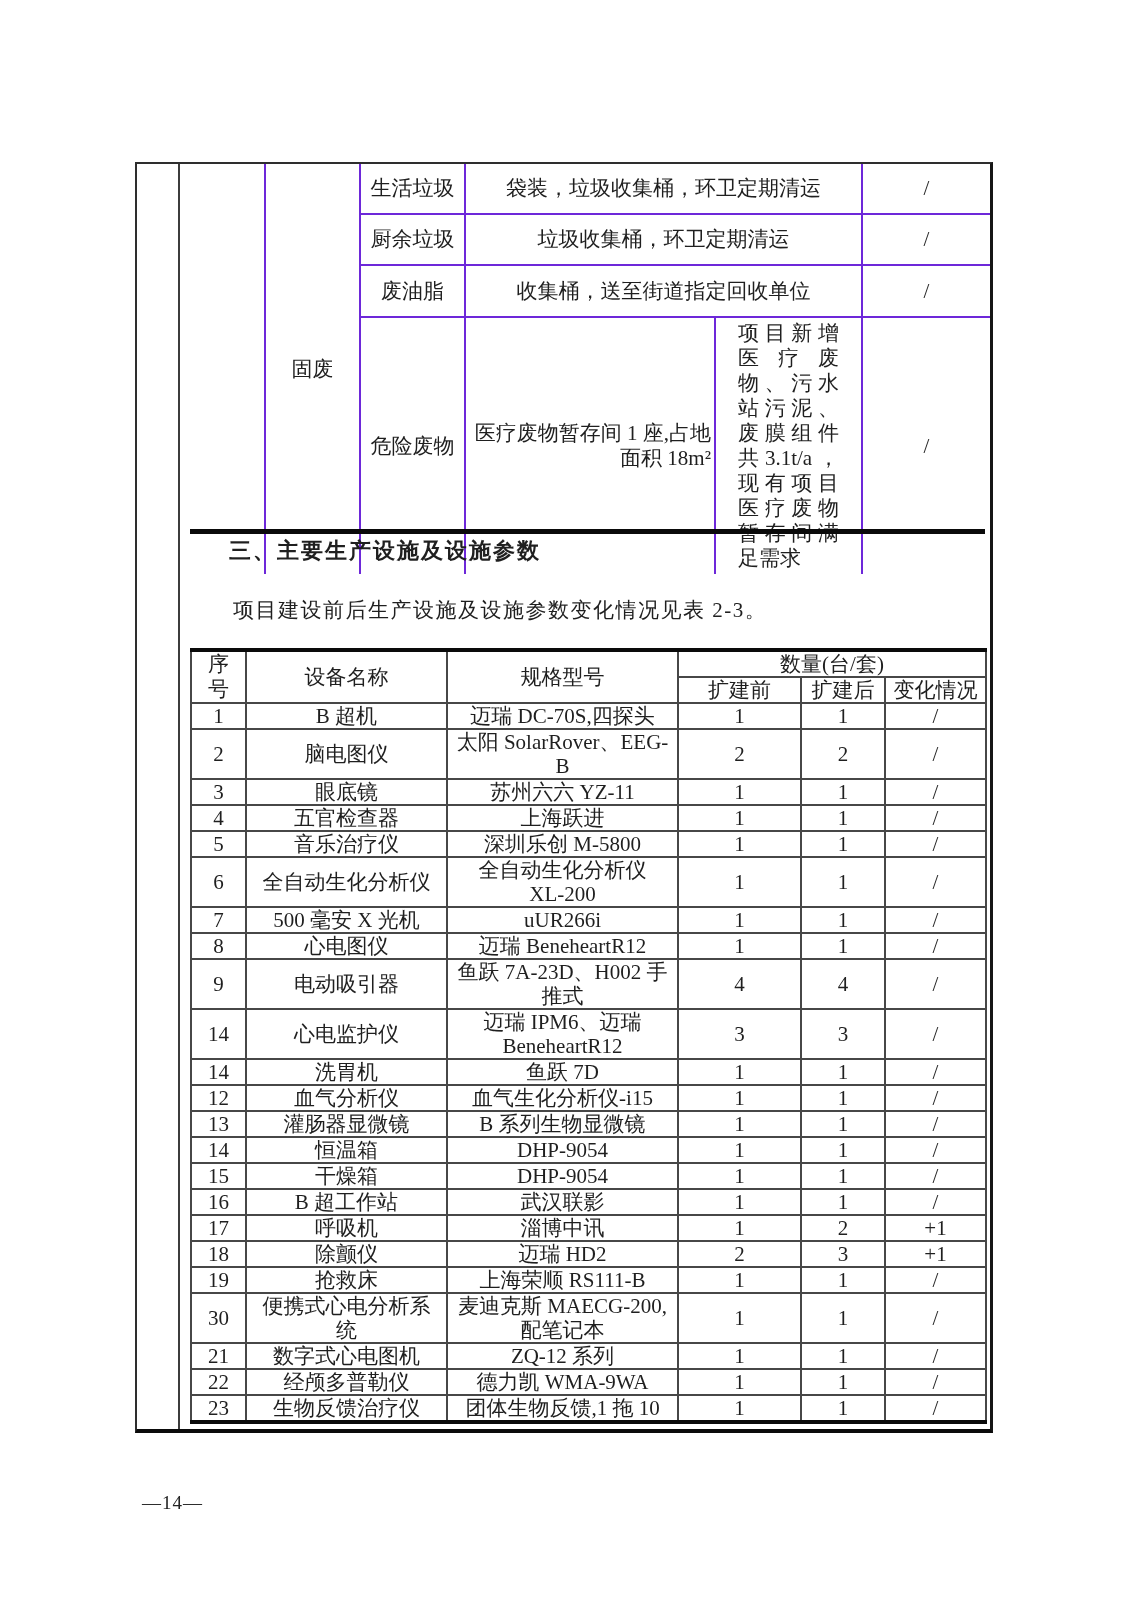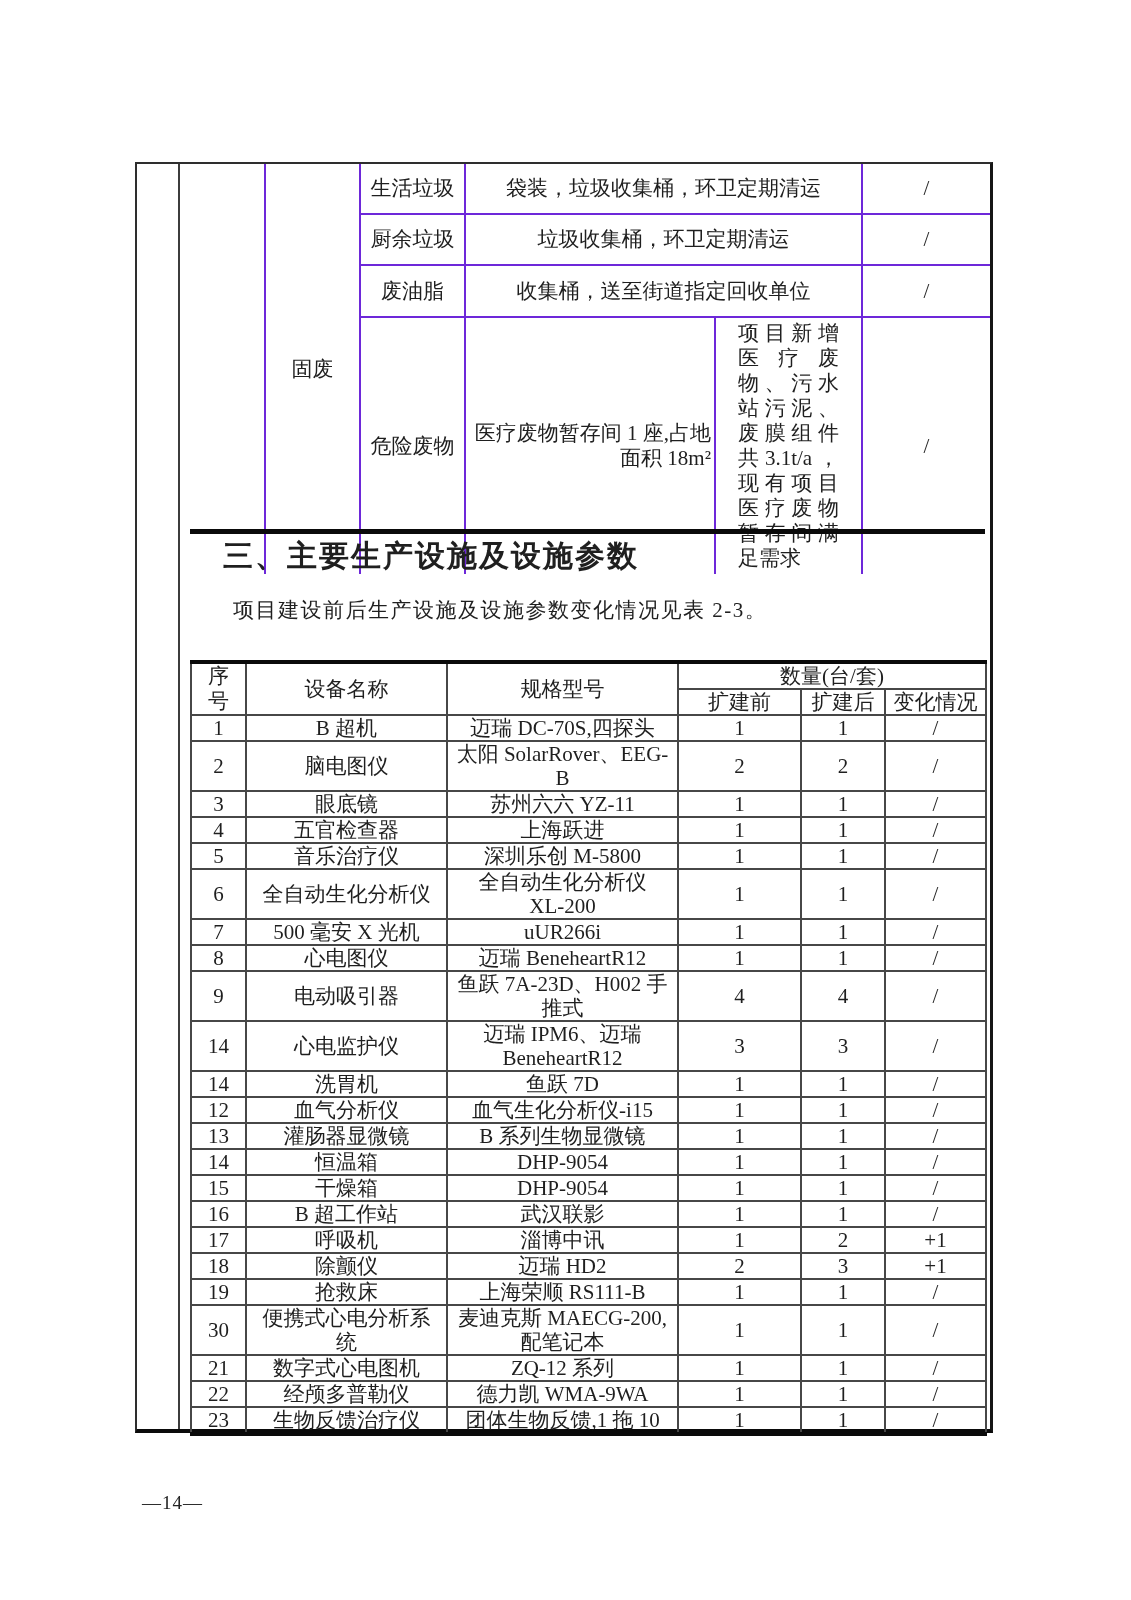--- a/index.html
+++ b/index.html
@@ -42,35 +42,35 @@
   table.waste td.wremark{
     text-align:justify;padding:3px 22px;line-height:25px;font-size:21px;
   }
 
   .heavy-rule{
     position:absolute;left:53px;width:795px;height:5px;background:#0a0a0a;
   }
 
   
   .sec-heading{
-    position:absolute;left:86px;top:372px;
-    font-size:30px;font-weight:bold;letter-spacing:2px;white-space:nowrap;
+    position:absolute;left:92px;top:372px;
+    font-size:22px;font-weight:bold;letter-spacing:2px;white-space:nowrap;
   }
   .sec-paragraph{
     position:absolute;left:96px;top:409px;
     font-size:21px;letter-spacing:1.5px;white-space:nowrap;margin-top:23px;
   }
   .table-title{
     position:absolute;left:53px;top:463px;width:795px;
     text-align:center;font-size:22px;font-weight:bold;letter-spacing:1px;
   }
 
   
   table.equip{
-    position:absolute;left:53px;top:496px;
+    position:absolute;left:53px;top:484px;
     width:795px;border-collapse:collapse;table-layout:fixed;
     border:2px solid #2c2c2c;
     border-top:4px solid #0a0a0a;
     border-bottom:4px solid #0a0a0a;
   }
   table.equip th,table.equip td{
     border:2px solid #474747;
     font-size:21px;font-weight:normal;
     line-height:24px;text-align:center;vertical-align:middle;
     padding:0 2px;white-space:pre-line;overflow:hidden;

